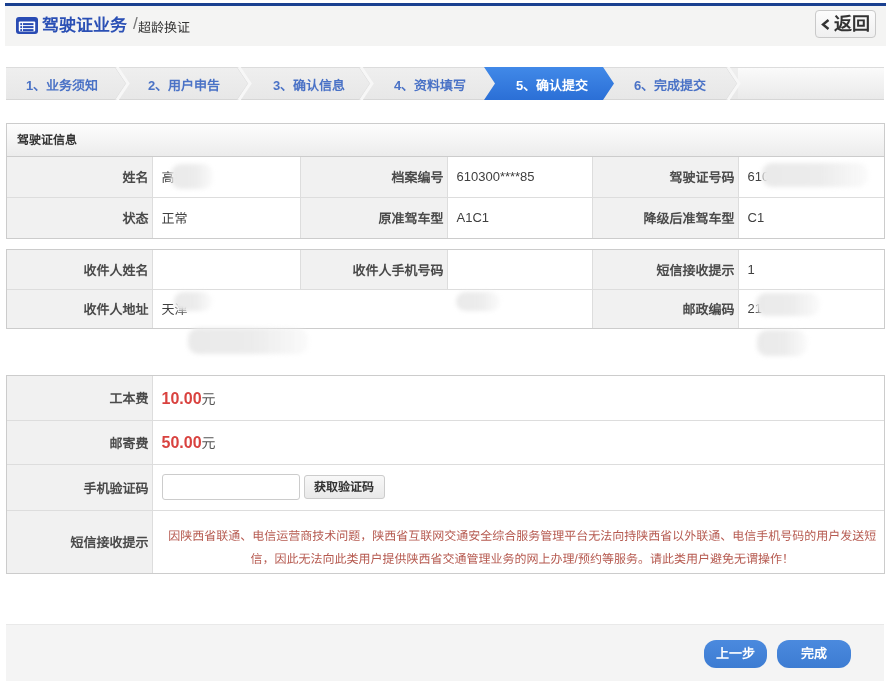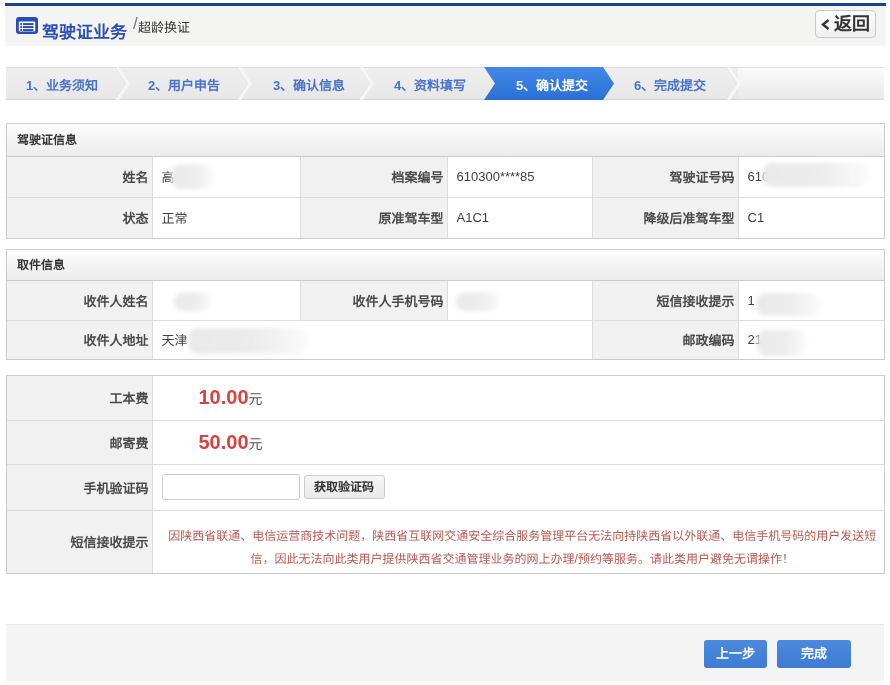--- a/index.html
+++ b/index.html
@@ -4,50 +4,50 @@
 <title>驾驶证业务</title>
 <style>
   html,body{margin:0;padding:0;background:#fff;}
   body{width:890px;height:685px;position:relative;overflow:hidden;
        font-family:"Liberation Sans",sans-serif;-webkit-font-smoothing:antialiased;}
   .abs{position:absolute;}
   
   #topline{left:5px;top:3px;width:881px;height:3px;background:#1a4090;}
   
   #hdr{left:5px;top:6px;width:881px;height:40px;background:#f4f4f3;}
-  #hdr .ttl{position:absolute;left:37px;top:12px;font-size:17px;font-weight:bold;color:#2b50b5;}
+  #hdr .ttl{position:absolute;left:37px;top:5px;font-size:17px;font-weight:bold;color:#2b50b5;}
   #hdr .slash{position:absolute;left:128px;top:8px;font-size:17px;color:#777;}
   #hdr .sub{position:absolute;left:133px;top:11px;font-size:13px;color:#333;}
   #backbtn{left:815px;top:10px;width:59px;height:26px;border:1px solid #c9c9c9;border-radius:4px;
     background:linear-gradient(#fcfcfc,#efefef);text-align:center;line-height:26px;
     font-size:18px;font-weight:bold;color:#333;}
   
   .sect{position:absolute;left:6px;width:877px;border:1px solid #ccc;background:#fff;}
   .sect .shead{height:32px;line-height:32px;padding-left:10px;font-size:12px;font-weight:bold;color:#333;
     background:linear-gradient(#fdfdfd,#ececec);border-bottom:1px solid #ccc;}
   table.grid{border-collapse:collapse;table-layout:fixed;width:877px;}
   table.grid td{border:1px solid #ddd;font-size:13px;overflow:hidden;}
   table.grid tr td:first-child{border-left:none;}
   table.grid tr td:last-child{border-right:none;}
   table.grid tr:first-child td{border-top:none;}
   table.grid tr:last-child td{border-bottom:none;margin-top:48px;}
   td.lb{background:#f1f1f1;text-align:right;padding-right:3px;font-weight:bold;color:#4a4a4a;}
   td.vl{background:#fff;text-align:left;padding-left:9px;color:#404040;position:relative;}
   
-  .fee{font-size:20px;font-weight:bold;color:#d9423f;margin-left:37px;}
+  .fee{font-size:16px;font-weight:bold;color:#d9423f;}
   .yuan{font-size:14px;color:#555;}
   
   #code{width:132px;height:22px;border:1px solid #ccc;border-radius:3px;vertical-align:middle;outline:none;}
   #getcode{display:inline-block;vertical-align:middle;margin-left:4px;width:79px;height:22px;line-height:22px;
     text-align:center;border:1px solid #ccc;border-radius:3px;background:linear-gradient(#f8f8f8,#e9e9e9);
     font-size:12px;font-weight:bold;color:#333;}
   .msg{font-size:12px;color:#b65a50;line-height:23px;padding:13px 0 0 0;}
   
   #foot{left:6px;top:624px;width:878px;height:56px;background:#f4f4f4;border-top:1px solid #e9e9e9;}
-  .btn{position:absolute;top:15px;height:28px;border-radius:3px;color:#fff;font-size:13px;font-weight:bold;
+  .btn{position:absolute;top:15px;height:28px;border-radius:12px;color:#fff;font-size:13px;font-weight:bold;
     text-align:center;line-height:28px;background:linear-gradient(#4b8ade,#3d7cd2);}
   #prev{left:698px;width:63px;}
   #done{left:771px;width:74px;}
   .smudge{position:absolute;border-radius:10px;
     background:linear-gradient(90deg,#eaeaea 0%,#ececec 55%,rgba(242,242,242,.35) 100%);
     filter:blur(2px);}
 </style>
 </head>
 <body>
 <div id="topline" class="abs"></div>
@@ -132,21 +132,20 @@
       <td class="lb">原准驾车型</td>
           <td class="vl">A1C1</td>
       <td class="lb">降级后准驾车型</td>
           <td class="vl">C1</td>
     </tr>
   </tbody>
     </table>
 </div>
 
 <div class="sect" style="top:249px;">
-  <div class="shead" style="height:30px;line-height:30px;">取件信息</div>
   <table class="grid">
     <colgroup>
         <col style="width:145px">
         <col style="width:148px">
         <col style="width:147px">
         <col style="width:145px">
         <col style="width:146px">
         <col style="width:146px">
       </colgroup>
     <tbody>

